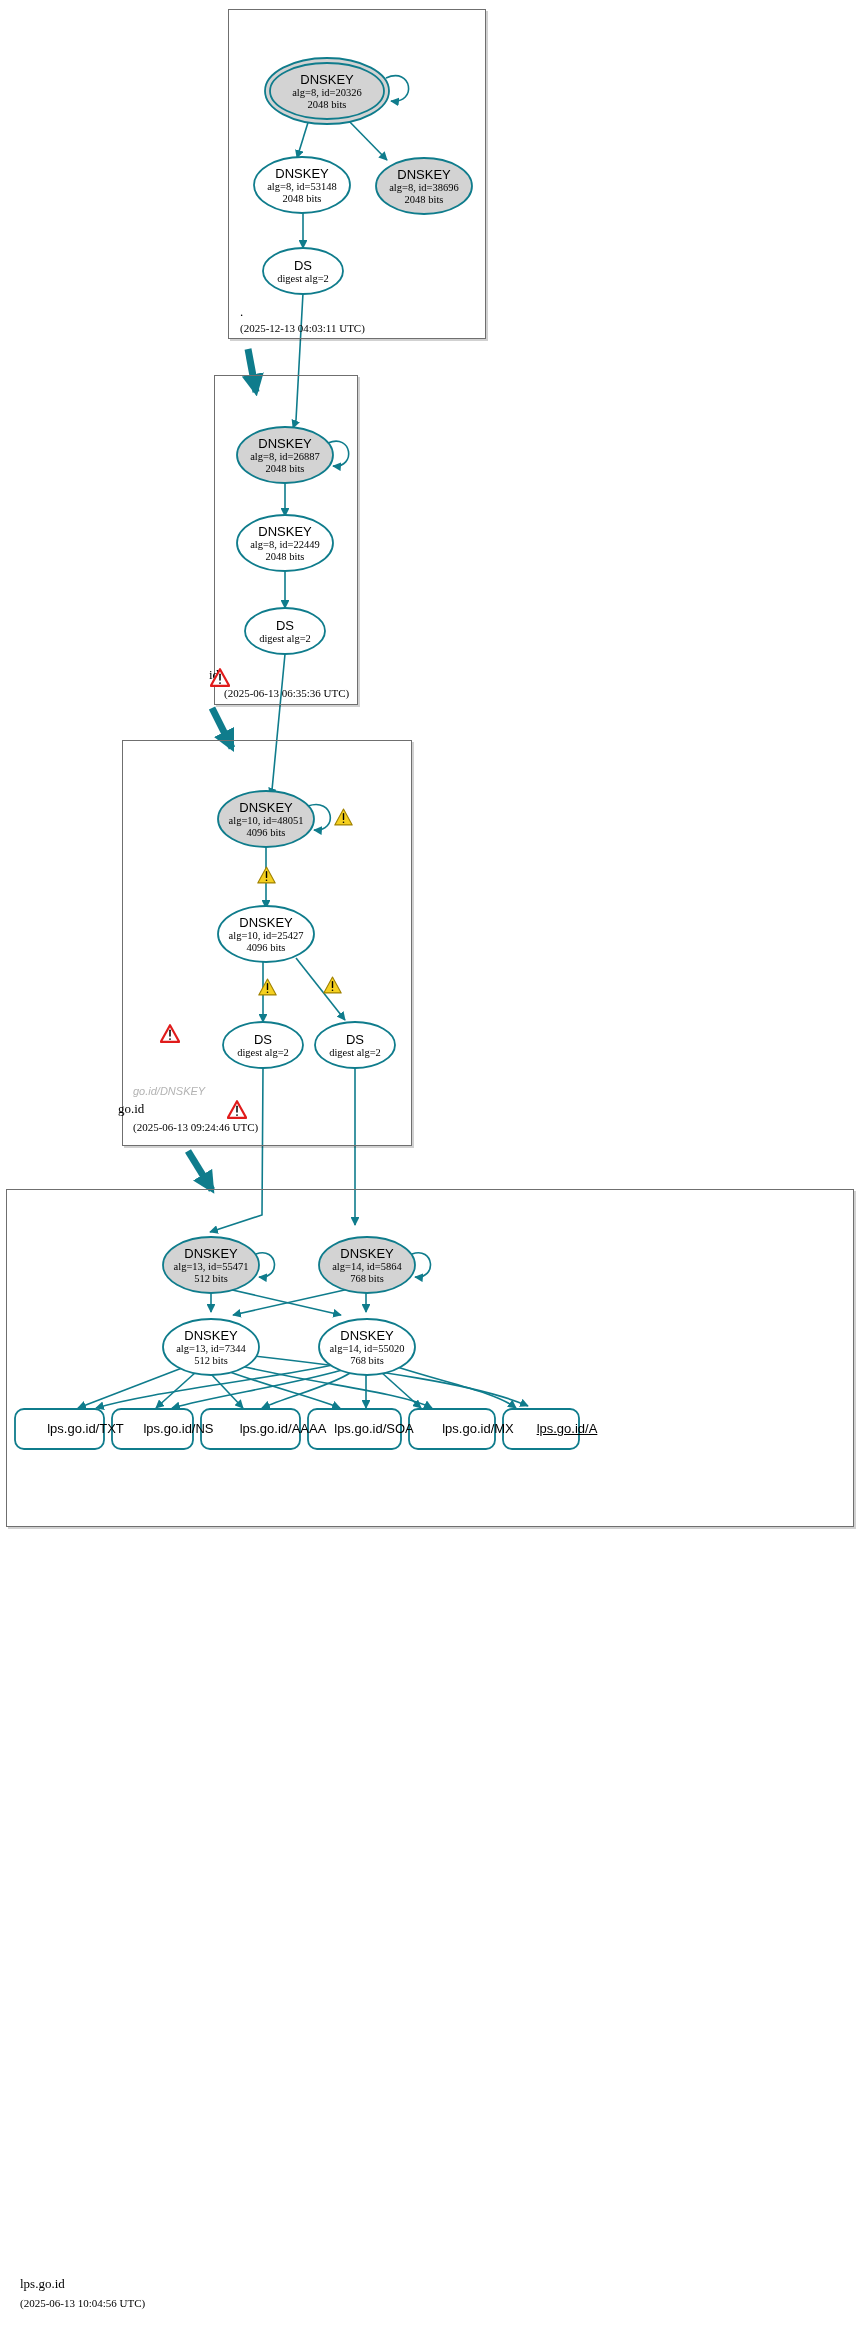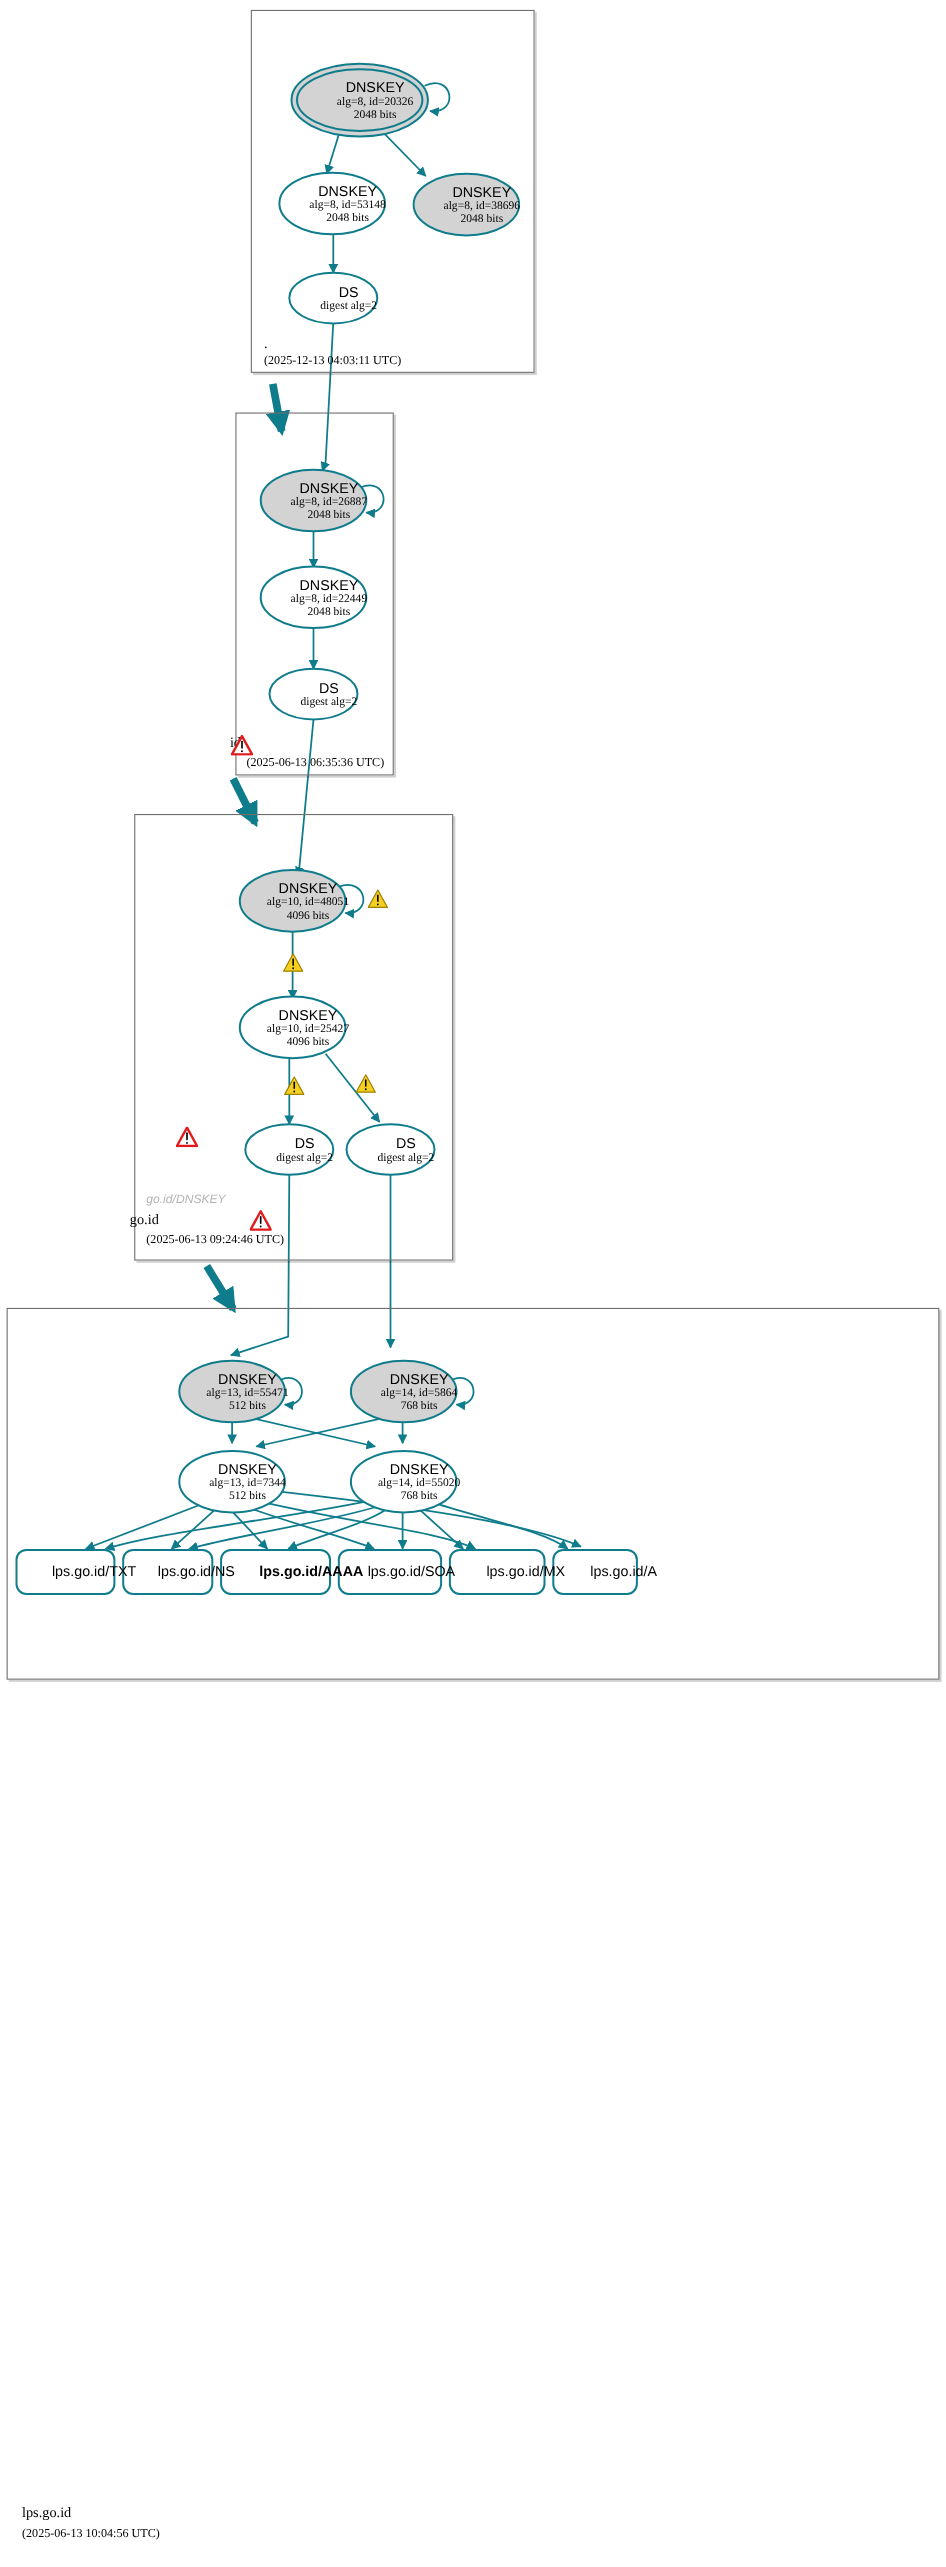--- a/index.html
+++ b/index.html
@@ -27,21 +27,20 @@
   .zone-name{font-size:13px;line-height:13px;}
   .zone-time{font-size:11px;line-height:11px;}
 
   
   .node-label{
     position:absolute;
     text-align:center;
     color:#000;
     pointer-events:none;
     white-space:nowrap;
-    padding-left:14px;
   }
   .nl-title{
     font-family:"Liberation Sans", sans-serif;
     font-size:13px;line-height:14px;
   }
   .nl-sub{
     font-family:"Liberation Serif", serif;
     font-size:10.5px;line-height:12px;
   }
   .rr-label{
@@ -258,24 +257,24 @@
     <div class="nl-sub">512 bits</div>
   </div>
   <div class="node-label" style="left:307px;top:1329px;width:120px;">
     <div class="nl-title">DNSKEY</div>
     <div class="nl-sub">alg=14, id=55020</div>
     <div class="nl-sub">768 bits</div>
   </div>
 
   <div class="rr-label" style="left:15px;top:1422px;width:89px;">lps.go.id/TXT</div>
   <div class="rr-label" style="left:112px;top:1422px;width:81px;">lps.go.id/NS</div>
-  <div class="rr-label" style="left:201px;top:1422px;width:112px;font-weight:bold;">lps.go.id/AAAA</div>
+  <div class="rr-label" style="left:201px;top:1422px;width:112px;">lps.go.id/AAAA</div>
   <div class="rr-label" style="left:308px;top:1422px;width:80px;">lps.go.id/SOA</div>
   <div class="rr-label" style="left:409px;top:1422px;width:86px;">lps.go.id/MX</div>
-  <div class="rr-label" style="left:503px;top:1422px;width:76px;">lps.go.id/A</div>
+  <div class="rr-label" style="left:503px;top:1422px;width:76px;text-decoration:underline;">lps.go.id/A</div>
 
   <div class="ghost-label" style="left:133px;top:1041px;">go.id/DNSKEY</div>
 
   <svg class="tri" style="left:334px;top:808px;" width="19" height="18" viewBox="0 0 24 22">
     <path d="M12 1 L23 21 L1 21 Z" fill="#f5d020" stroke="#a08100" stroke-width="1.4" stroke-linejoin="round"></path>
     <path d="M12 7 L12 14" stroke="#000" stroke-width="1.8" stroke-linecap="round"></path>
     <circle cx="12" cy="17.6" r="1.05" fill="#000"></circle>
   </svg>
   <svg class="tri" style="left:257px;top:866px;" width="19" height="18" viewBox="0 0 24 22">
     <path d="M12 1 L23 21 L1 21 Z" fill="#f5d020" stroke="#a08100" stroke-width="1.4" stroke-linejoin="round"></path>

